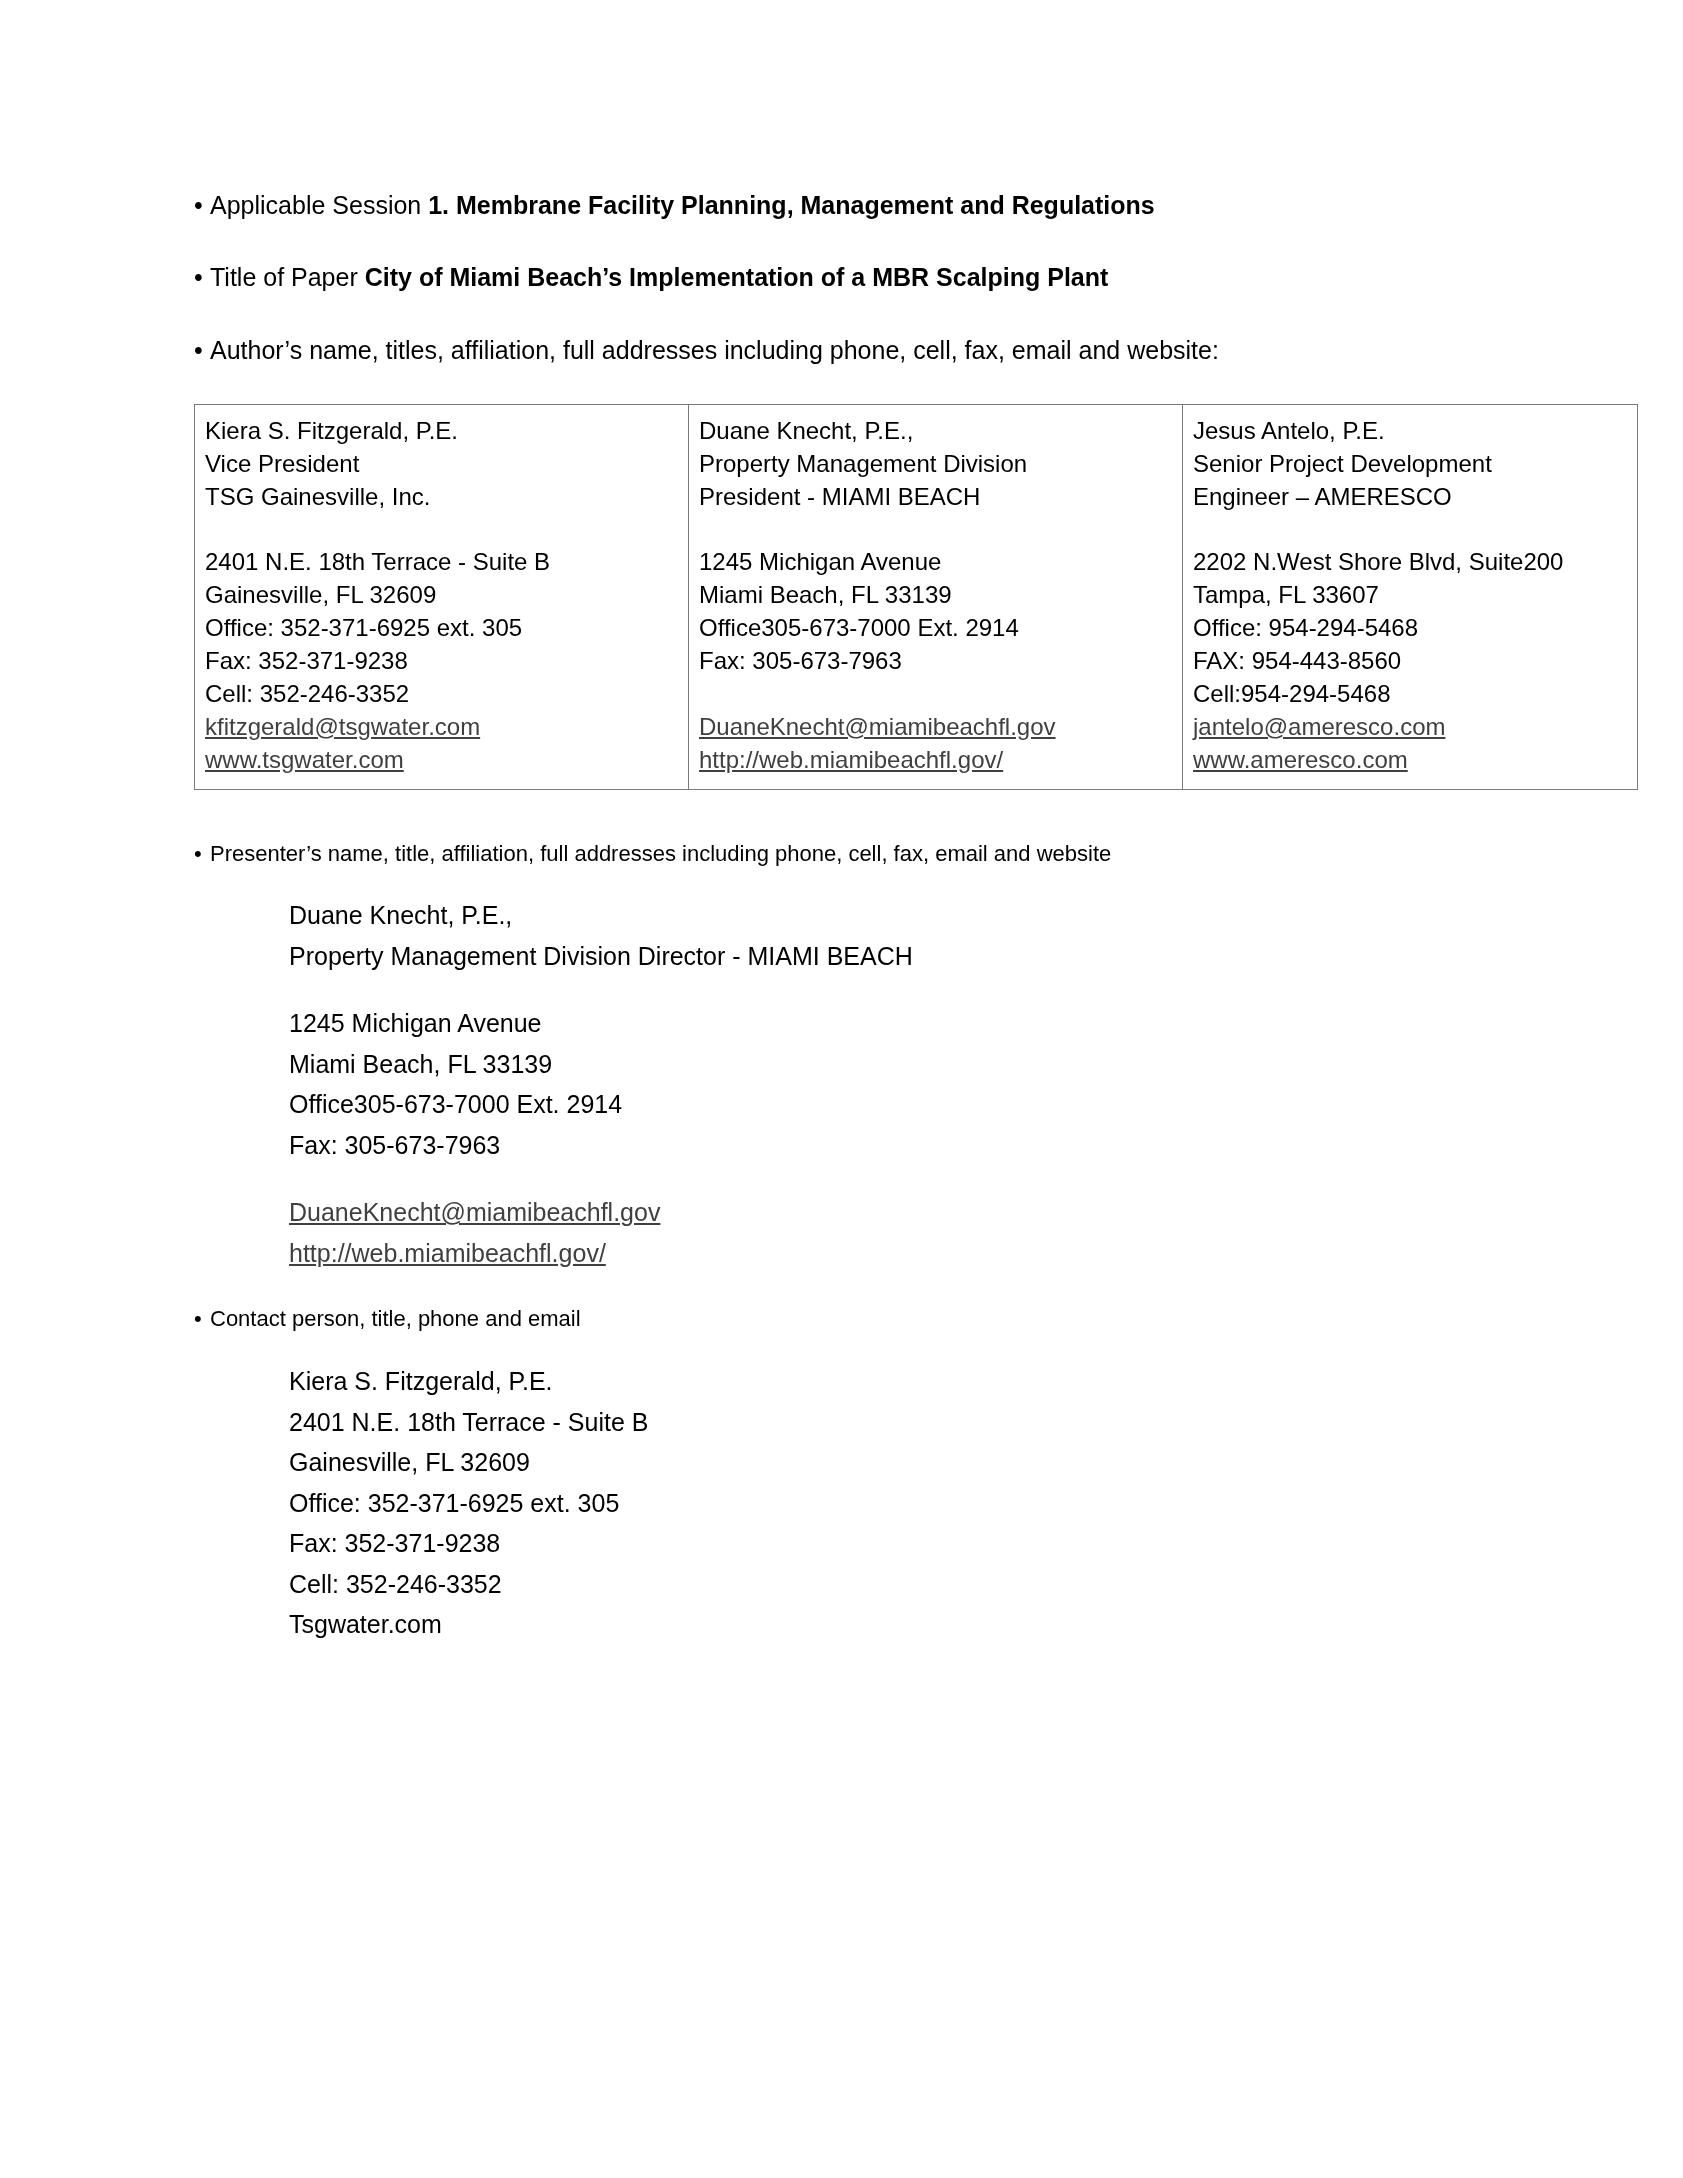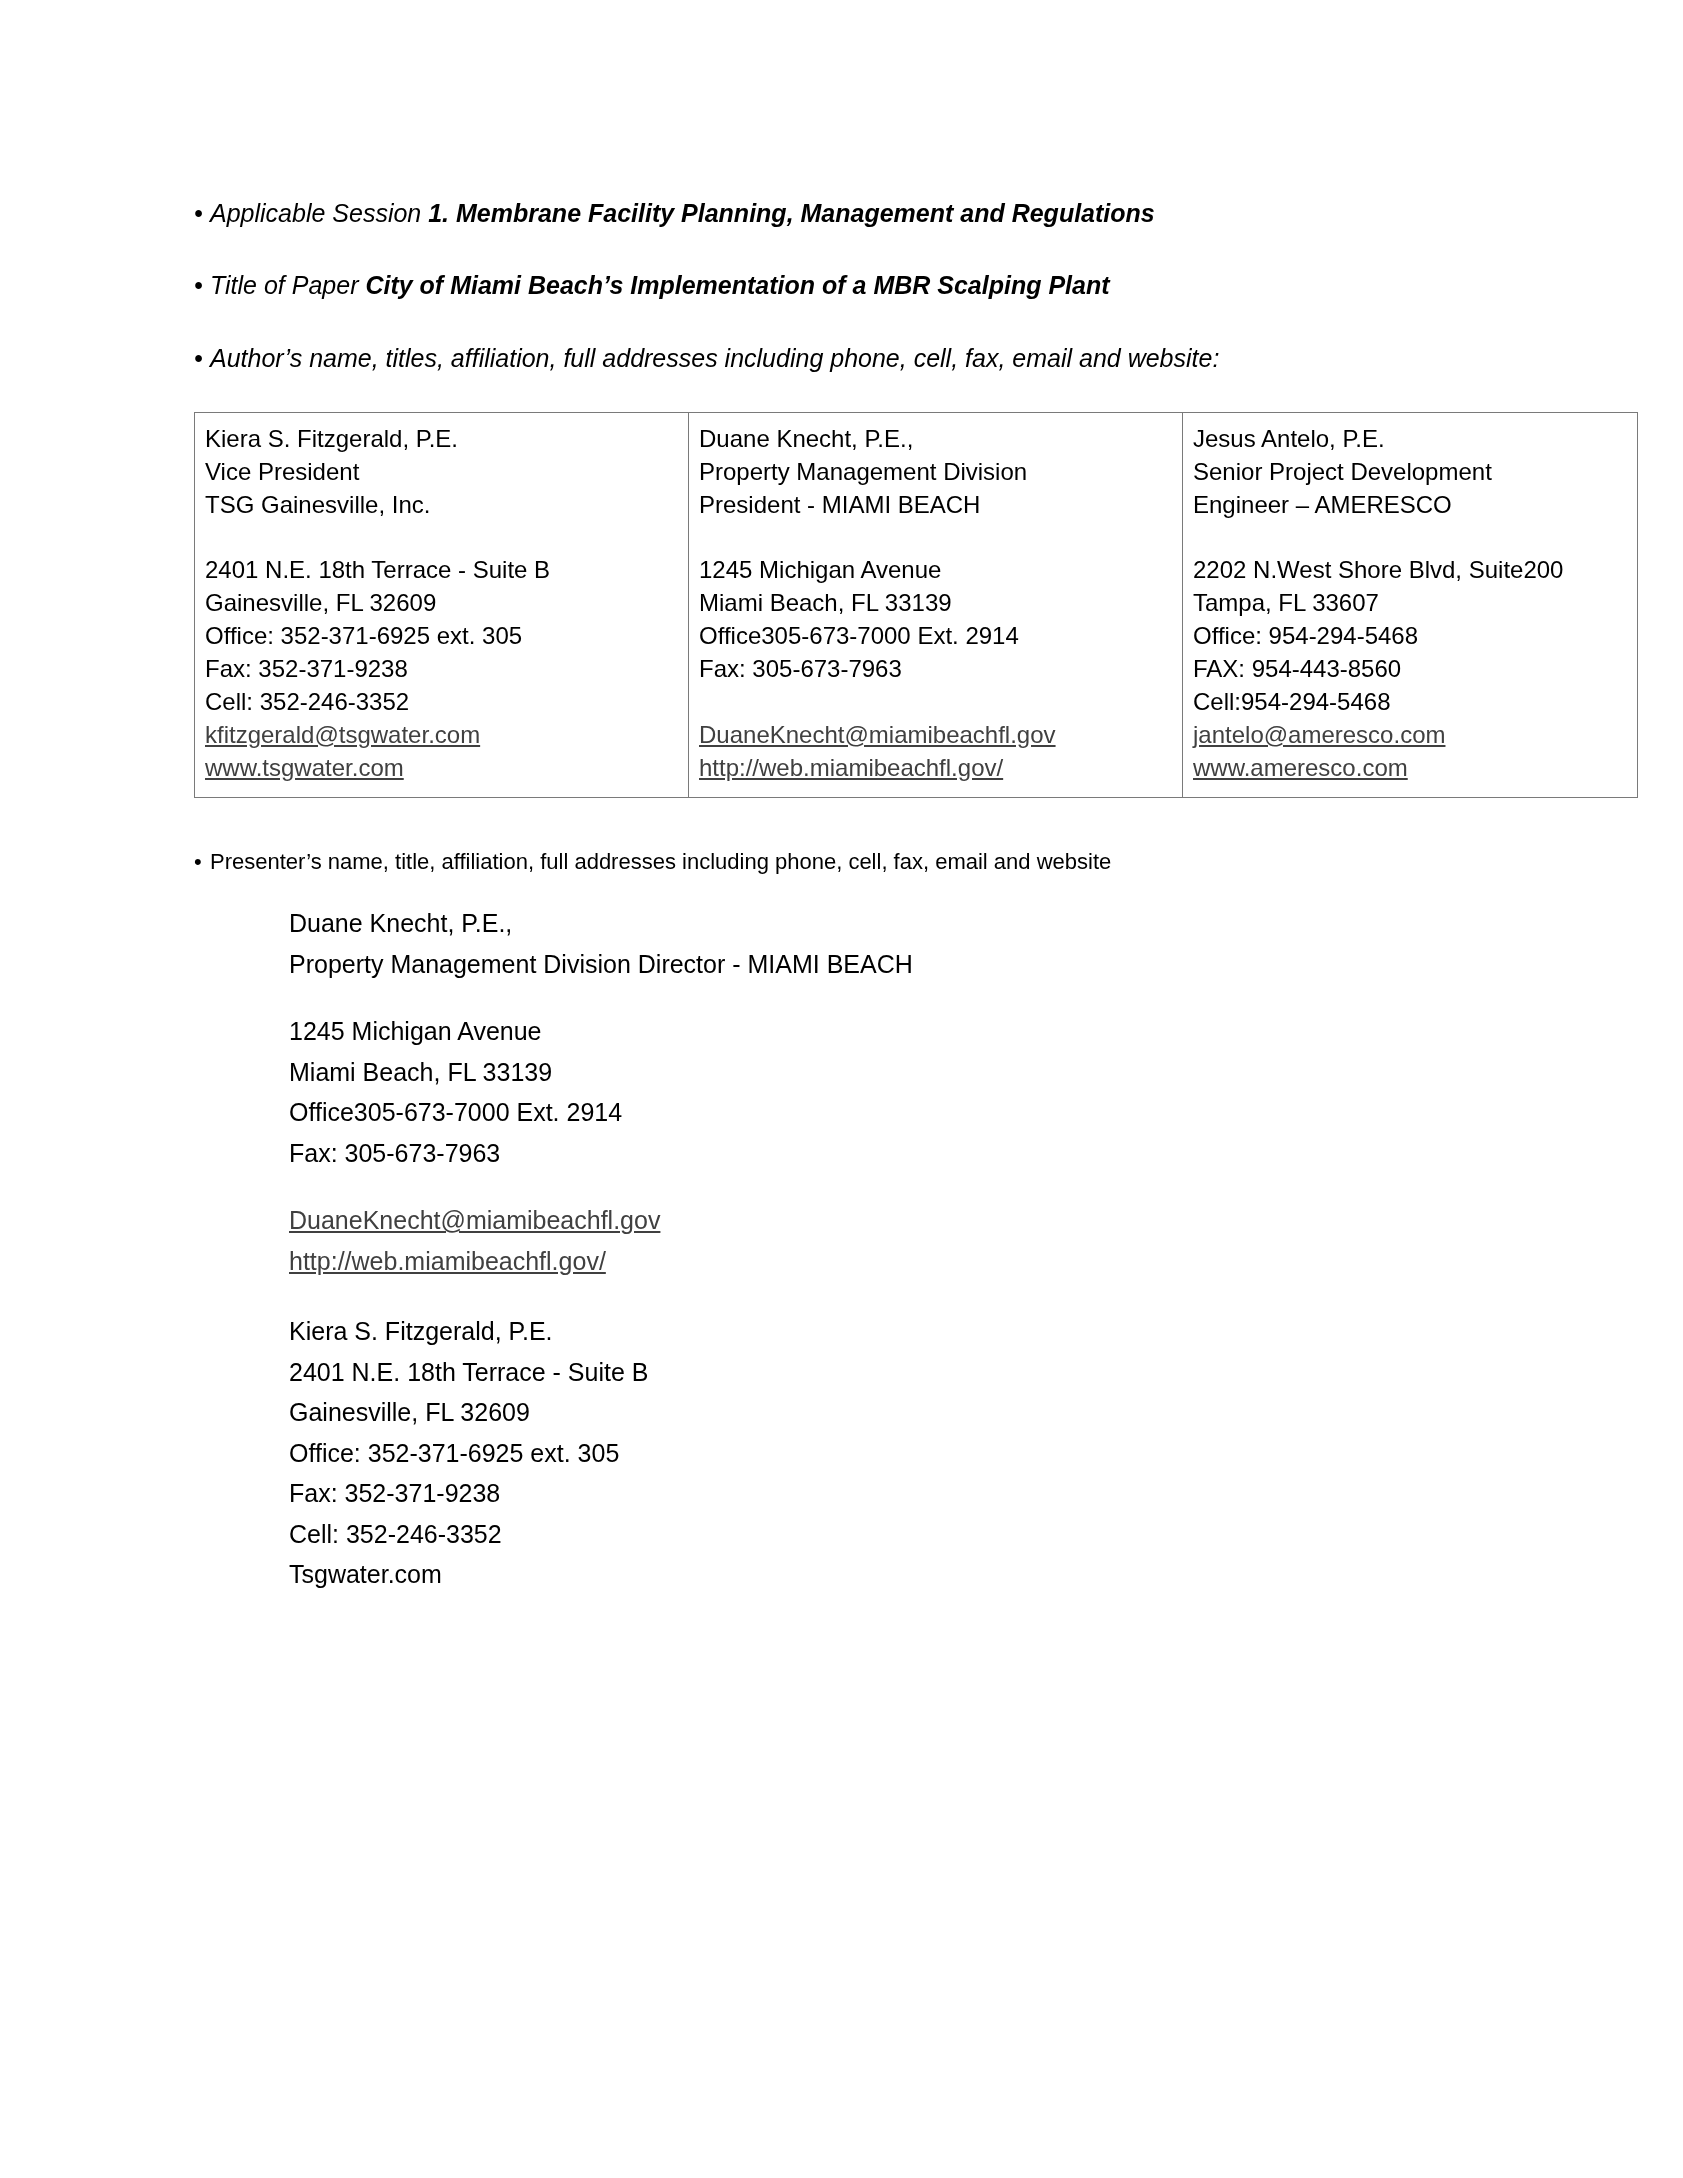--- a/index.html
+++ b/index.html
@@ -23,23 +23,22 @@
   }
   .content {
     position: absolute;
     left: 194px;
     top: 183px;
     width: 1406px;
   }
   .bullet-line {
     font-size: 25px;
     line-height: 1.45;
-    margin: 12px 0 36px 0;
+    margin: 4px 0 36px 0;
     white-space: nowrap;
-    font-style: italic;
   }
   .bullet-line .bold {
     font-weight: bold;
   }
   .bullet-dot {
     display: inline-block;
     width: 16px;
   }
 
   
@@ -165,20 +164,23 @@
       <div class="gap"></div>
       <div>1245 Michigan Avenue</div>
       <div>Miami Beach, FL 33139</div>
       <div>Office305-673-7000 Ext. 2914</div>
       <div>Fax: 305-673-7963</div>
       <div class="gap"></div>
       <div class="link">DuaneKnecht@miamibeachfl.gov</div>
       <div class="link">http://web.miamibeachfl.gov/</div>
     </div>
 
+    <p class="section-bullet">
+      <span class="bullet-dot">•</span><span>Contact person, title, phone and email</span>
+    </p>
 
     <div class="contact-block">
       <div> Kiera S. Fitzgerald, P.E.</div>
       <div>2401 N.E. 18th Terrace - Suite B</div>
       <div>Gainesville, FL  32609</div>
       <div>Office: 352-371-6925 ext. 305</div>
       <div>Fax:    352-371-9238</div>
       <div>Cell:    352-246-3352</div>
       <div>Tsgwater.com</div>
     </div>

